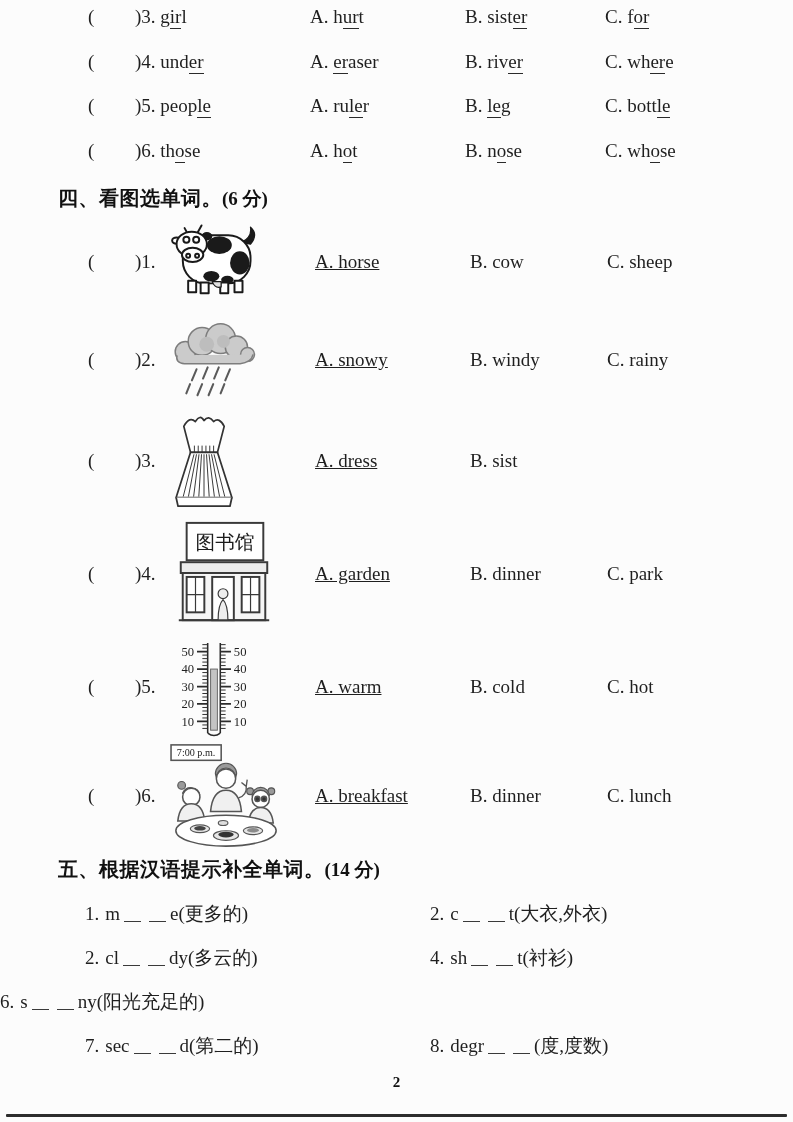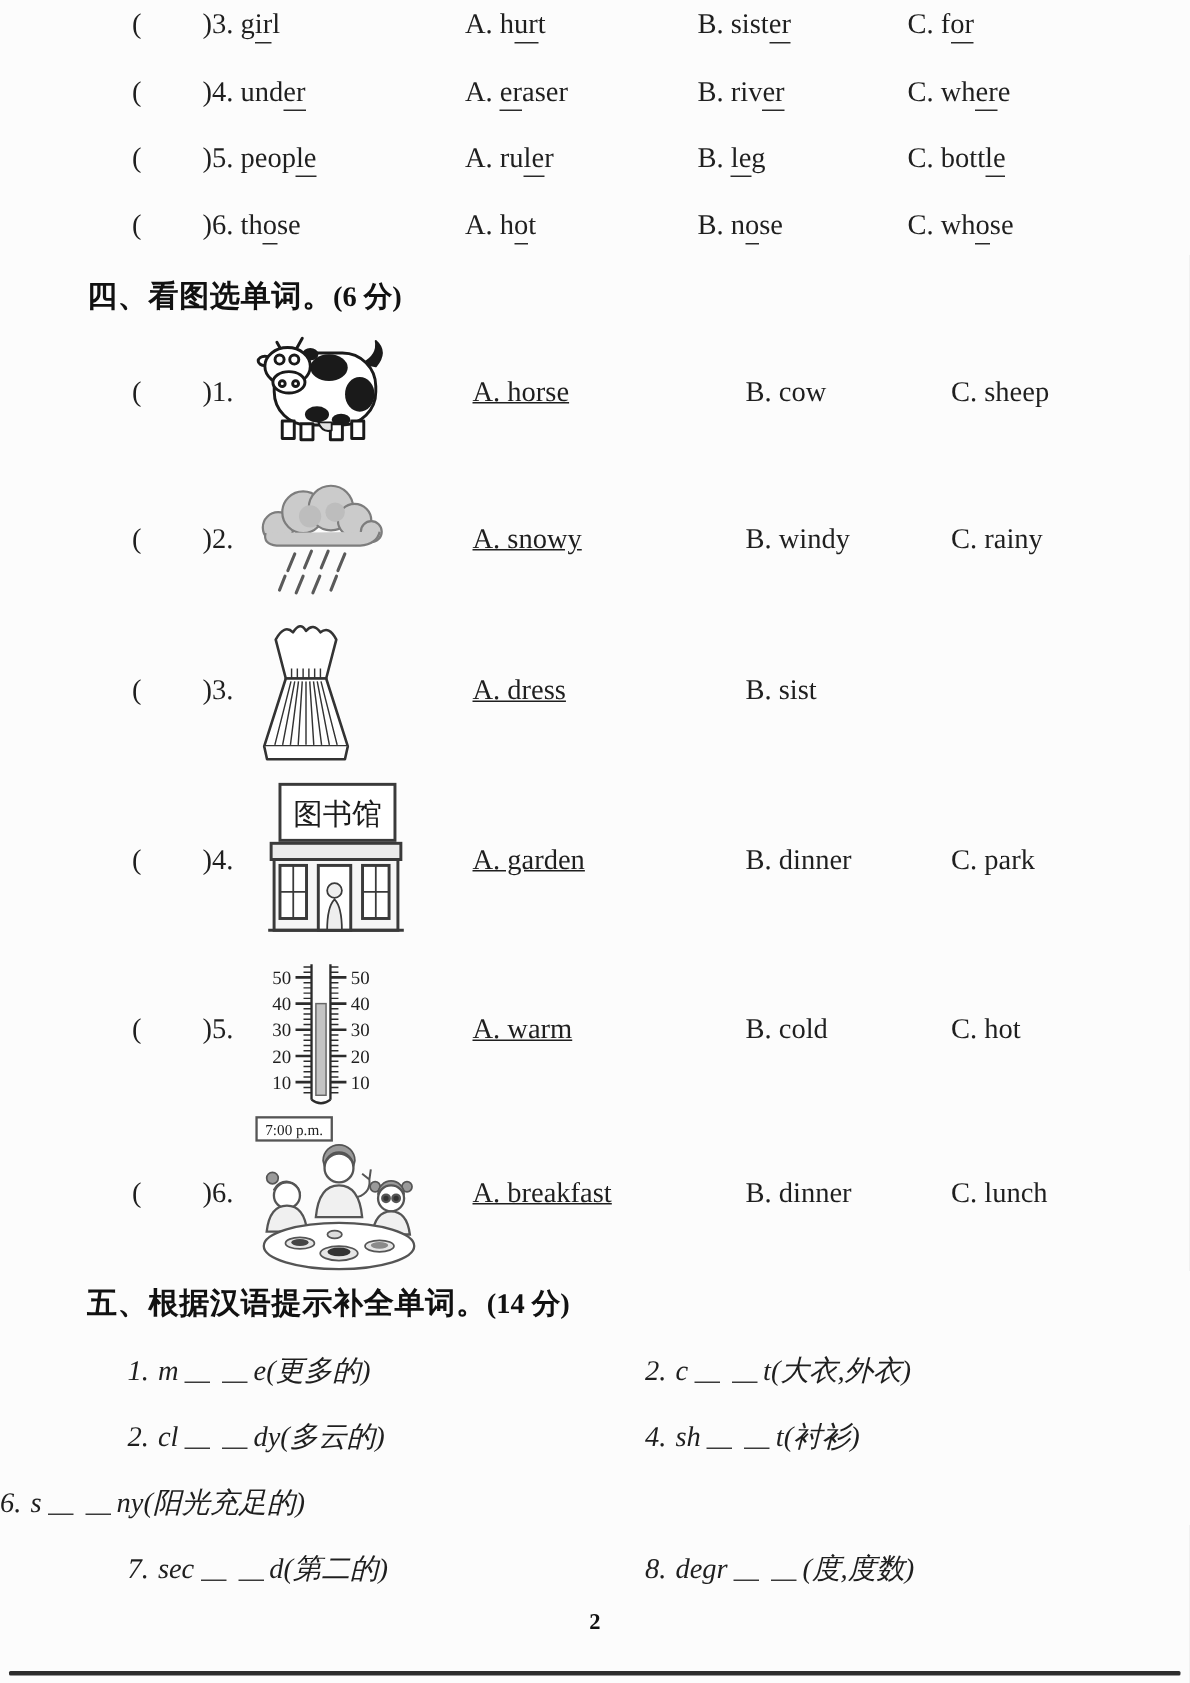--- a/index.html
+++ b/index.html
@@ -24,24 +24,24 @@
     font-weight:700; font-size:20px; color:#111; letter-spacing:0.5px;
   }
   .sec-title .score { font-family:"Liberation Serif","DejaVu Serif",serif; font-weight:600; font-size:19px; letter-spacing:0; }
   .sec-title2 { margin-top:2px; height:30px; line-height:30px; }
   
   .p-row { display:flex; align-items:center; padding-left:88px; font-size:19px; white-space:pre; }
   .p-paren { width:47px; }
   .p-num { width:30px; }
   .p-img { width:150px; display:flex; align-items:center; }
   .p-a { width:155px;text-decoration:underline; }
-  .p-b { width:137px;margin-left:27px; }
+  .p-b { width:137px; }
   .p-c { flex:1; }
   
-  .sec-fill { padding-top:8px;font-style:italic; }
+  .sec-fill { padding-top:8px; }
   .f-row { display:flex; align-items:center; height:44px; font-size:19px; }
   .f-left { margin-left:85px; width:345px; }
   .f-num { margin-right:6px; }
   .blank { display:inline-block; width:17px; height:14px; border-bottom:1.6px solid #3a3a3a; margin:0 4px; vertical-align:-2px; }
   
   .page-num { margin-top:6px; text-align:center; font-weight:700; font-size:15px; color:#111; }
   .bottom-rule { position:absolute; left:6px; right:6px; bottom:5px; height:3px; background:#2d2d2d; border-radius:1px; }
   svg text { font-family:"Liberation Serif","DejaVu Serif",serif; }
 </style>
 </head>

